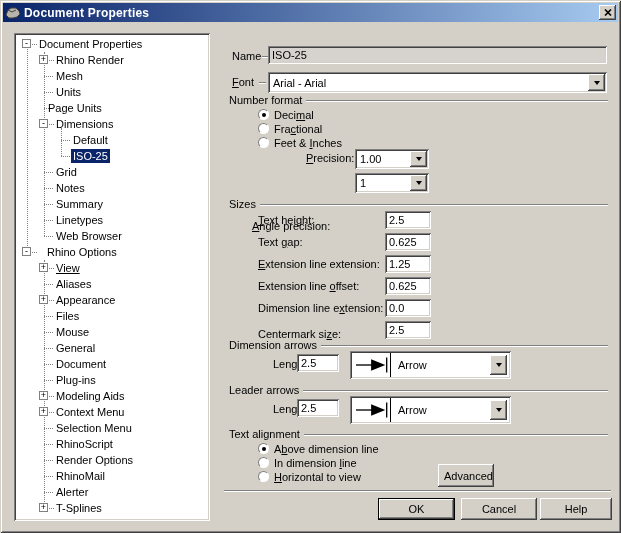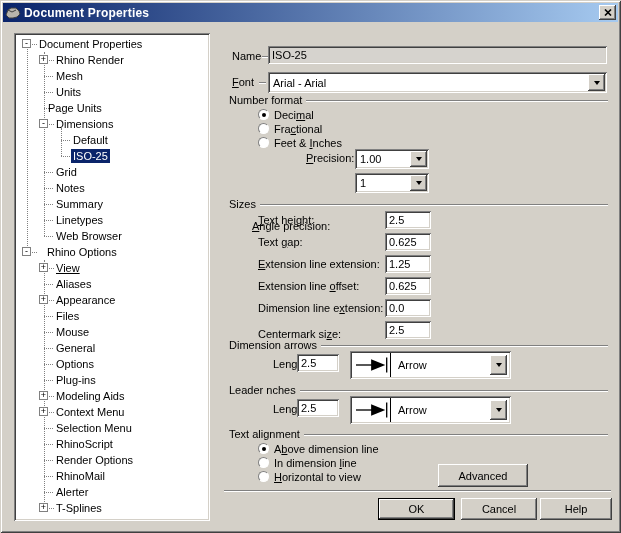--- a/index.html
+++ b/index.html
@@ -190,21 +190,21 @@
       <div class="tree-row">
         <span class="stub" style="left: 30px; width: 9px;"></span>
         <span class="tree-label" style="left: 40px;">Mouse</span>
       </div>
       <div class="tree-row">
         <span class="stub" style="left: 30px; width: 9px;"></span>
         <span class="tree-label" style="left: 40px;">General</span>
       </div>
       <div class="tree-row">
         <span class="stub" style="left: 30px; width: 9px;"></span>
-        <span class="tree-label" style="left: 40px;">Options</span>
+        <span class="tree-label" style="left: 40px;">Document</span>
       </div>
       <div class="tree-row">
         <span class="stub" style="left: 30px; width: 9px;"></span>
         <span class="tree-label" style="left: 40px;">Plug-ins</span>
       </div>
       <div class="tree-row">
         <span class="expander" style="left: 25px;">+</span>
         <span class="stub" style="left: 35px; width: 5px;"></span>
         <span class="tree-label" style="left: 40px;">Modeling Aids</span>
       </div>
@@ -322,21 +322,21 @@
       </svg>
     </span>
     <span class="arrow-sep"></span>
     <span class="val">Arrow</span>
     <button class="drop-btn">
       <span class="tri"></span>
     </button>
   </div>
 
   <div class="ghead" style="left:229px;top:384px;width:379px;">
-    <span class="gtxt">Leader nches</span>
+    <span class="gtxt">Leader arrows</span>
     <span class="gline"></span>
   </div>
   <span class="lbl" style="left:273px;top:403px;">Len<u>g</u>th:</span>
   <input class="field" style="left: 297px; top: 399px; width: 42px; height: 18px;" value="2.5">
   <div class="combo sunken arrow-combo" style="left:350px;top:396px;width:161px;height:28px;">
     <span class="arrow-cell">
       <svg width="36" height="22" viewBox="0 0 36 22">
         <line x1="0" y1="11" x2="17" y2="11" stroke="#000" stroke-width="1.4"></line>
         <polygon points="16,5 16,17 31,11" fill="#000"></polygon>
         <line x1="32.5" y1="3" x2="32.5" y2="19" stroke="#000" stroke-width="1.4"></line>
@@ -362,19 +362,19 @@
       </div>
       <div class="radio-row" style="left: 258px; top: 456px;">
         <span class="radio"></span>
         <span class="radio-text">In dimension <u>l</u>ine</span>
       </div>
       <div class="radio-row" style="left: 258px; top: 470px;">
         <span class="radio"></span>
         <span class="radio-text"><u>H</u>orizontal to view</span>
       </div>
     </div>
-  <button class="btn" style="left:438px;top:464px;width:90px;height:23px;">Advanced</button>
+  <button class="btn" style="left:438px;top:464px;width:56px;height:23px;">Advanced</button>
 
   <span class="etched" style="left:224px;top:490px;width:387px;"></span>
   <button class="btn default" style="left:378px;top:498px;width:77px;height:22px;">OK</button>
   <button class="btn" style="left:461px;top:498px;width:76px;height:22px;">Cancel</button>
   <button class="btn" style="left:540px;top:498px;width:72px;height:22px;">Help</button>
 </div>
 
 </body></html>

